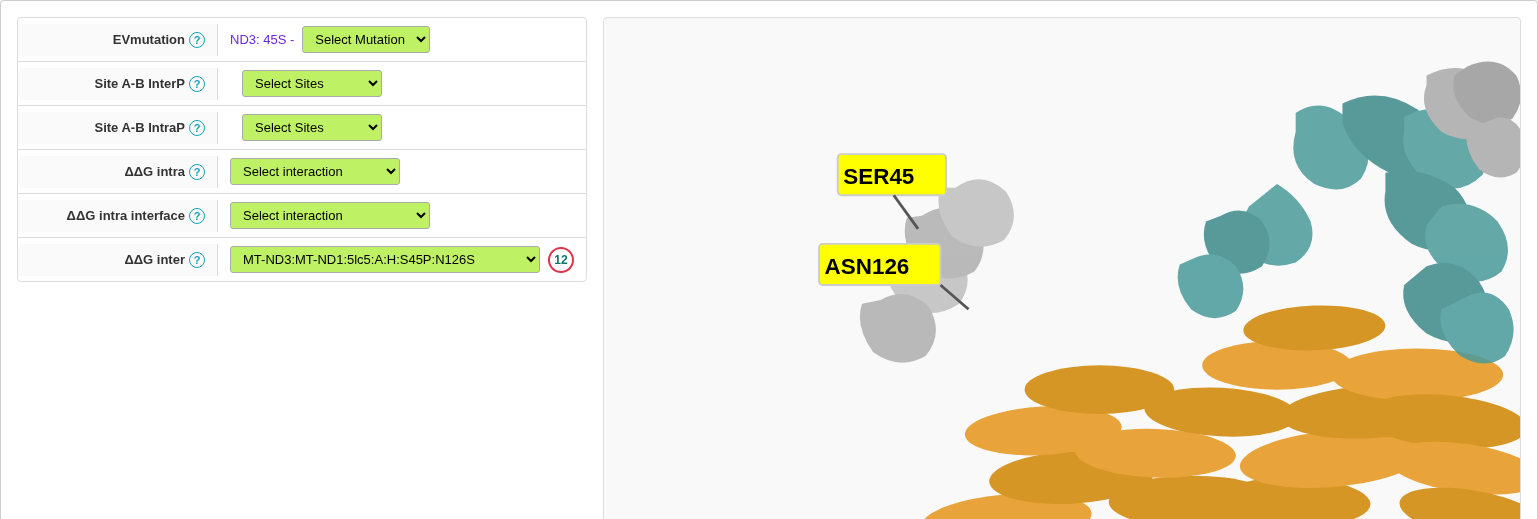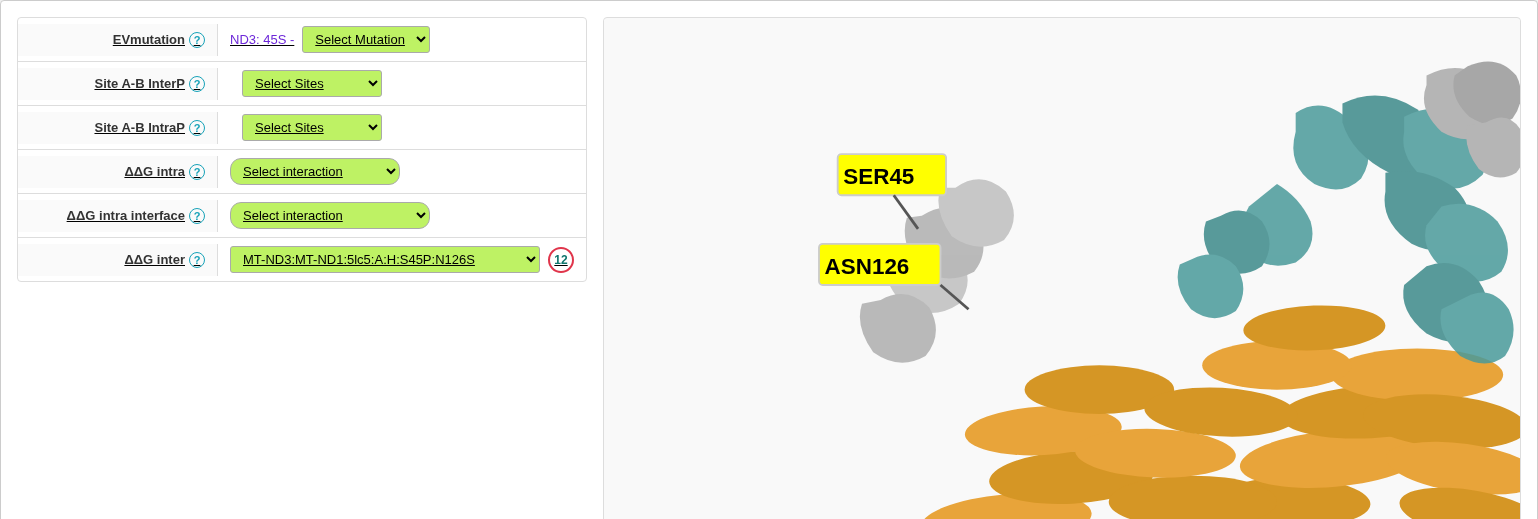--- a/index.html
+++ b/index.html
@@ -51,21 +51,20 @@
     .left-panel {
       flex: 0 0 560px;
       display: flex;
       flex-direction: column;
     }
     .form-table {
       border: 1px solid #ddd;
       border-radius: 4px;
       overflow: hidden;
       width: 100%;
-      text-decoration: underline;
     }
     .form-row {
       display: flex;
       border-bottom: 1px solid #ddd;
       align-items: center;
       min-height: 42px;
     }
     .form-row:last-child {
       border-bottom: none;
     }
@@ -112,21 +111,20 @@
       background: #bef264;
       cursor: pointer;
       outline: none;
     }
     .select-sites {
       min-width: 140px;
       margin-left: 12px;
     }
     .select-interaction {
       min-width: 170px;
-      border-radius: 11px;
     }
     .evmutation-label-part {
       font-size: 13px;
       color: #6d28d9;
     }
     .badge-circle {
       display: inline-flex;
       align-items: center;
       justify-content: center;
       width: 26px;

